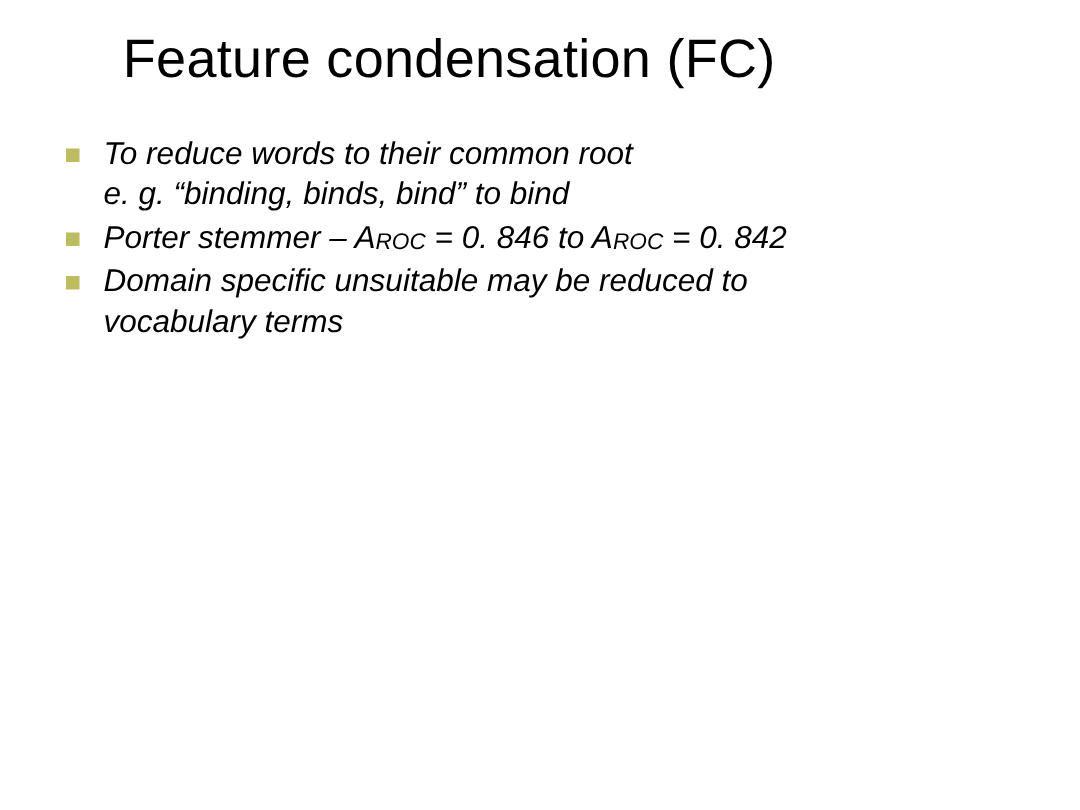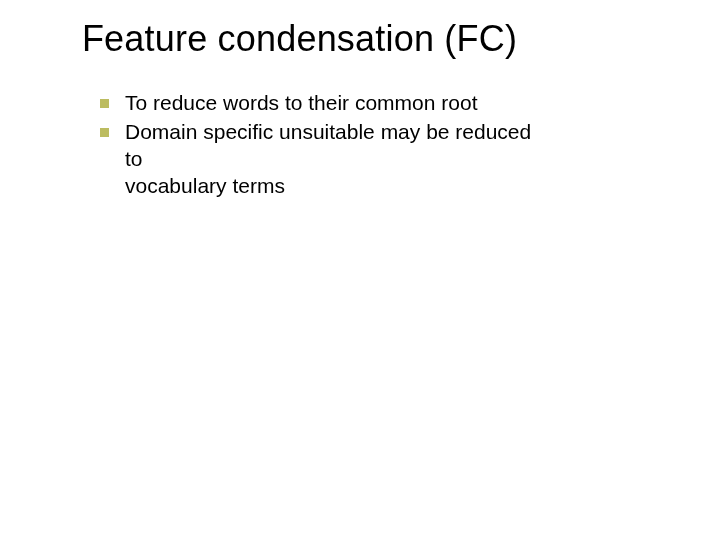--- a/index.html
+++ b/index.html
@@ -38,22 +38,23 @@
     background: #bcbc60;
     margin-top: 10px;
     margin-right: 18px;
     flex: 0 0 auto;
   }
   .level1-text {
     font-size: 28px;
     line-height: 1.2;
   }
   .level2-container {
-    padding-left: 100px;
+    padding-left: 44px;
     padding-right: 60px;
+    font-style: italic;
   }
   .level2 {
     display: flex;
     align-items: flex-start;
     margin-bottom: 2px;
   }
   .bullet-sq-small {
     width: 9px;
     height: 9px;
     background: #bcbc60;
@@ -79,23 +80,30 @@
 
   <div class="title">Feature condensation (FC)</div>
 
 
   <div class="level2-container">
 
     <div class="level2">
       <div class="bullet-sq-small"></div>
       <div class="level2-text">
         <span>To reduce words to their common root</span><br>
+        <span>e. g. “binding, binds, bind” to bind</span>
       </div>
     </div>
 
+    <div class="level2">
+      <div class="bullet-sq-small"></div>
+      <div class="level2-text">
+        <span>Porter stemmer – A</span><span class="sub">ROC</span><span> = 0. 846 to A</span><span class="sub">ROC</span><span> = 0. 842</span>
+      </div>
+    </div>
 
     <div class="level2">
       <div class="bullet-sq-small"></div>
       <div class="level2-text">
         <span>Domain specific unsuitable may be reduced to</span><br>
         <span>vocabulary terms</span>
       </div>
     </div>
 
   </div>

